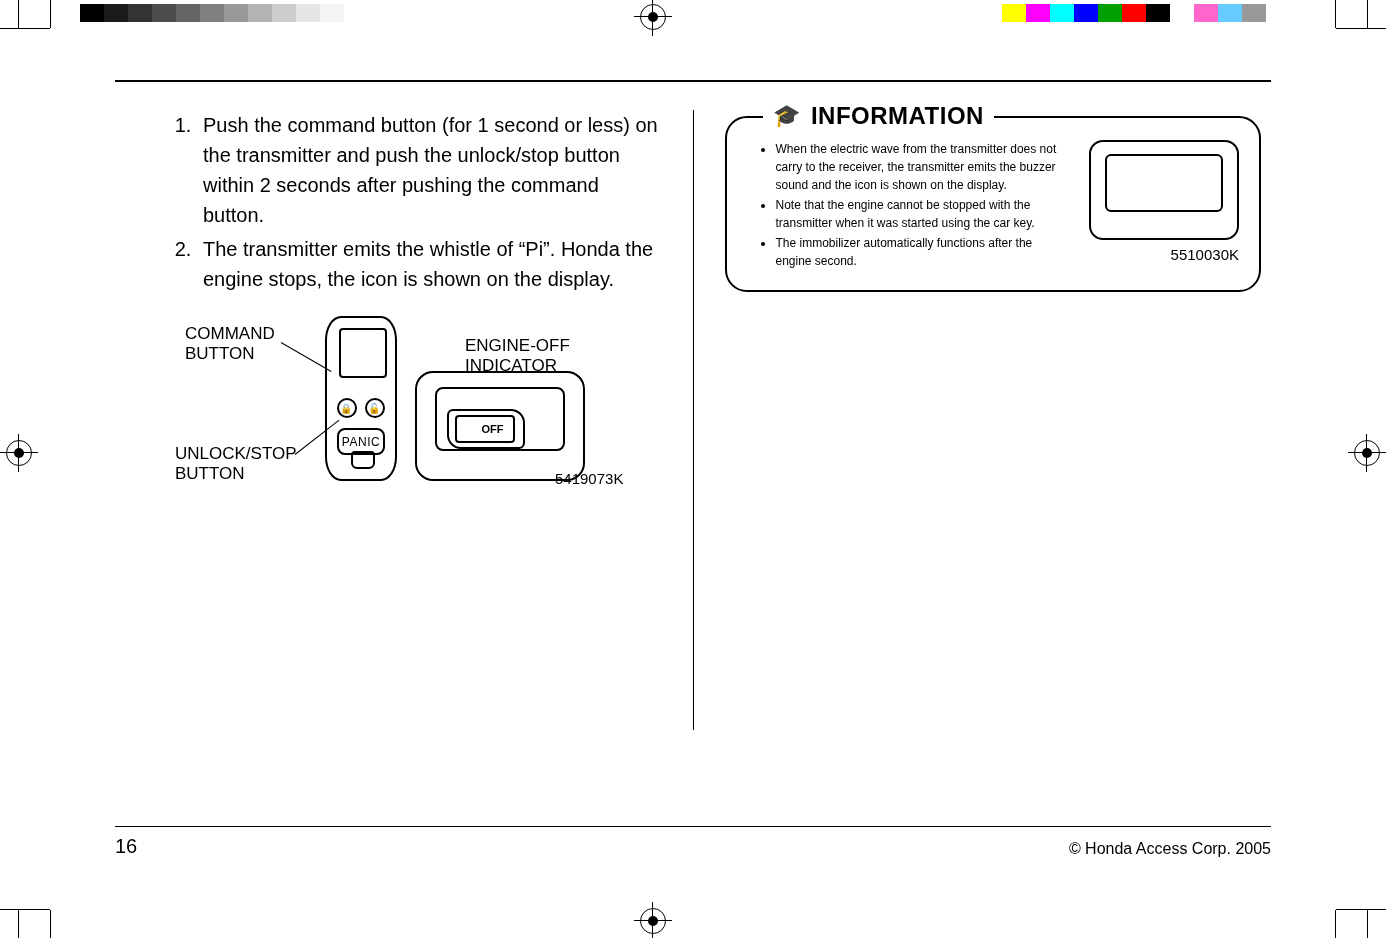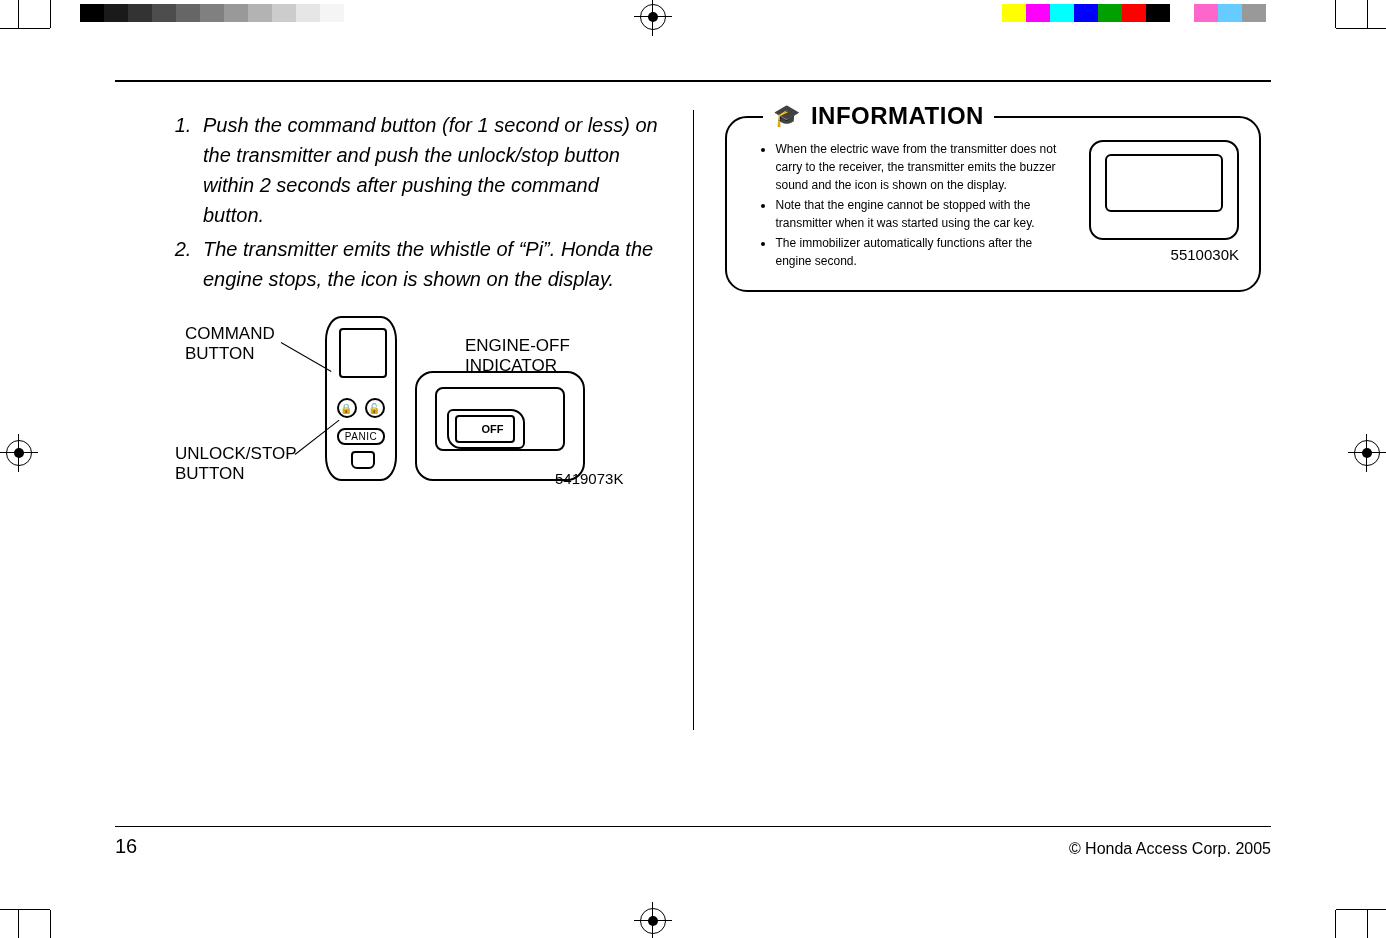--- a/index.html
+++ b/index.html
@@ -19,35 +19,35 @@
   
   .content { position:absolute; left:115px; top:80px; right:115px; bottom:80px; }
   .title { font-size: 28px; font-weight: bold; padding-bottom: 10px; }
   .rule  { border-bottom: 2px solid #000; margin-bottom: 28px; }
 
   .cols { display:flex; gap: 0; min-height: 620px; }
   .col  { flex: 1 1 50%; padding: 0 10px; }
   .coldivider { width:1px; background:#000; margin: 0 22px; align-self: stretch; }
 
   ol.steps { list-style: decimal; padding-left: 72px; font-size: 20px; line-height: 1.5; }
-  ol.steps li { margin-bottom: 4px; padding-left: 6px; font-style: italic; }
+  ol.steps li { margin-bottom: 4px; padding-left: 6px; }
 
   
   .figure { position: relative; height: 200px; margin-top: 22px; }
   .lbl { position:absolute; font-size: 17px; line-height: 1.2; }
   .imgcode { position:absolute; font-size: 15px; }
 
   
   .remote { position:absolute; left:200px; top:0; width:72px; height:165px; border:2px solid #000; border-radius: 16px / 24px; background:#fff; }
   .remote .screen { position:absolute; left:12px; top:10px; width:48px; height:50px; border:2px solid #000; border-radius:4px; }
   .remote .btn { position:absolute; width:20px; height:20px; border:2px solid #000; border-radius:50%; top:80px; display:flex; align-items:center; justify-content:center; }
   .remote .btn.l { left:10px; }
   .remote .btn.r { right:10px; }
   .remote .btn .glyph { font-size:10px; font-weight:bold; }
-  .remote .panic { position:absolute; top:110px; left:10px; right:10px; height:17px; border:2px solid #000; border-radius:8px; font-size:10px; display:flex; align-items:center; justify-content:center; letter-spacing:0.5px; }
+  .remote .panic { position:absolute; top:110px; left:10px; right:10px; height:27px; border:2px solid #000; border-radius:8px; font-size:12px; display:flex; align-items:center; justify-content:center; letter-spacing:0.5px; }
   .remote .logo { position:absolute; bottom:10px; left:24px; width:24px; height:18px; border:2px solid #000; border-radius:4px 4px 6px 6px; }
   .pointer { position:absolute; background:#000; height:1px; }
 
   
   .dispunit { position:absolute; left:290px; top:55px; width:170px; height:110px; border:2px solid #000; border-radius: 18px; background:#fff; }
   .dispunit .inner { position:absolute; inset:14px 18px 28px 18px; border:2px solid #000; border-radius:8px; }
   .dispunit .offbox { position:absolute; left:38px; top:42px; width:60px; height:28px; border:2px solid #000; border-radius:4px; display:flex; align-items:center; justify-content:center; font-size:11px; font-weight:bold;padding-left:15px; }
   .dispunit .gear { position:absolute; left:30px; top:36px; width:78px; height:40px; border:2px solid #000; border-radius:6px 14px 6px 14px; }
 
   

